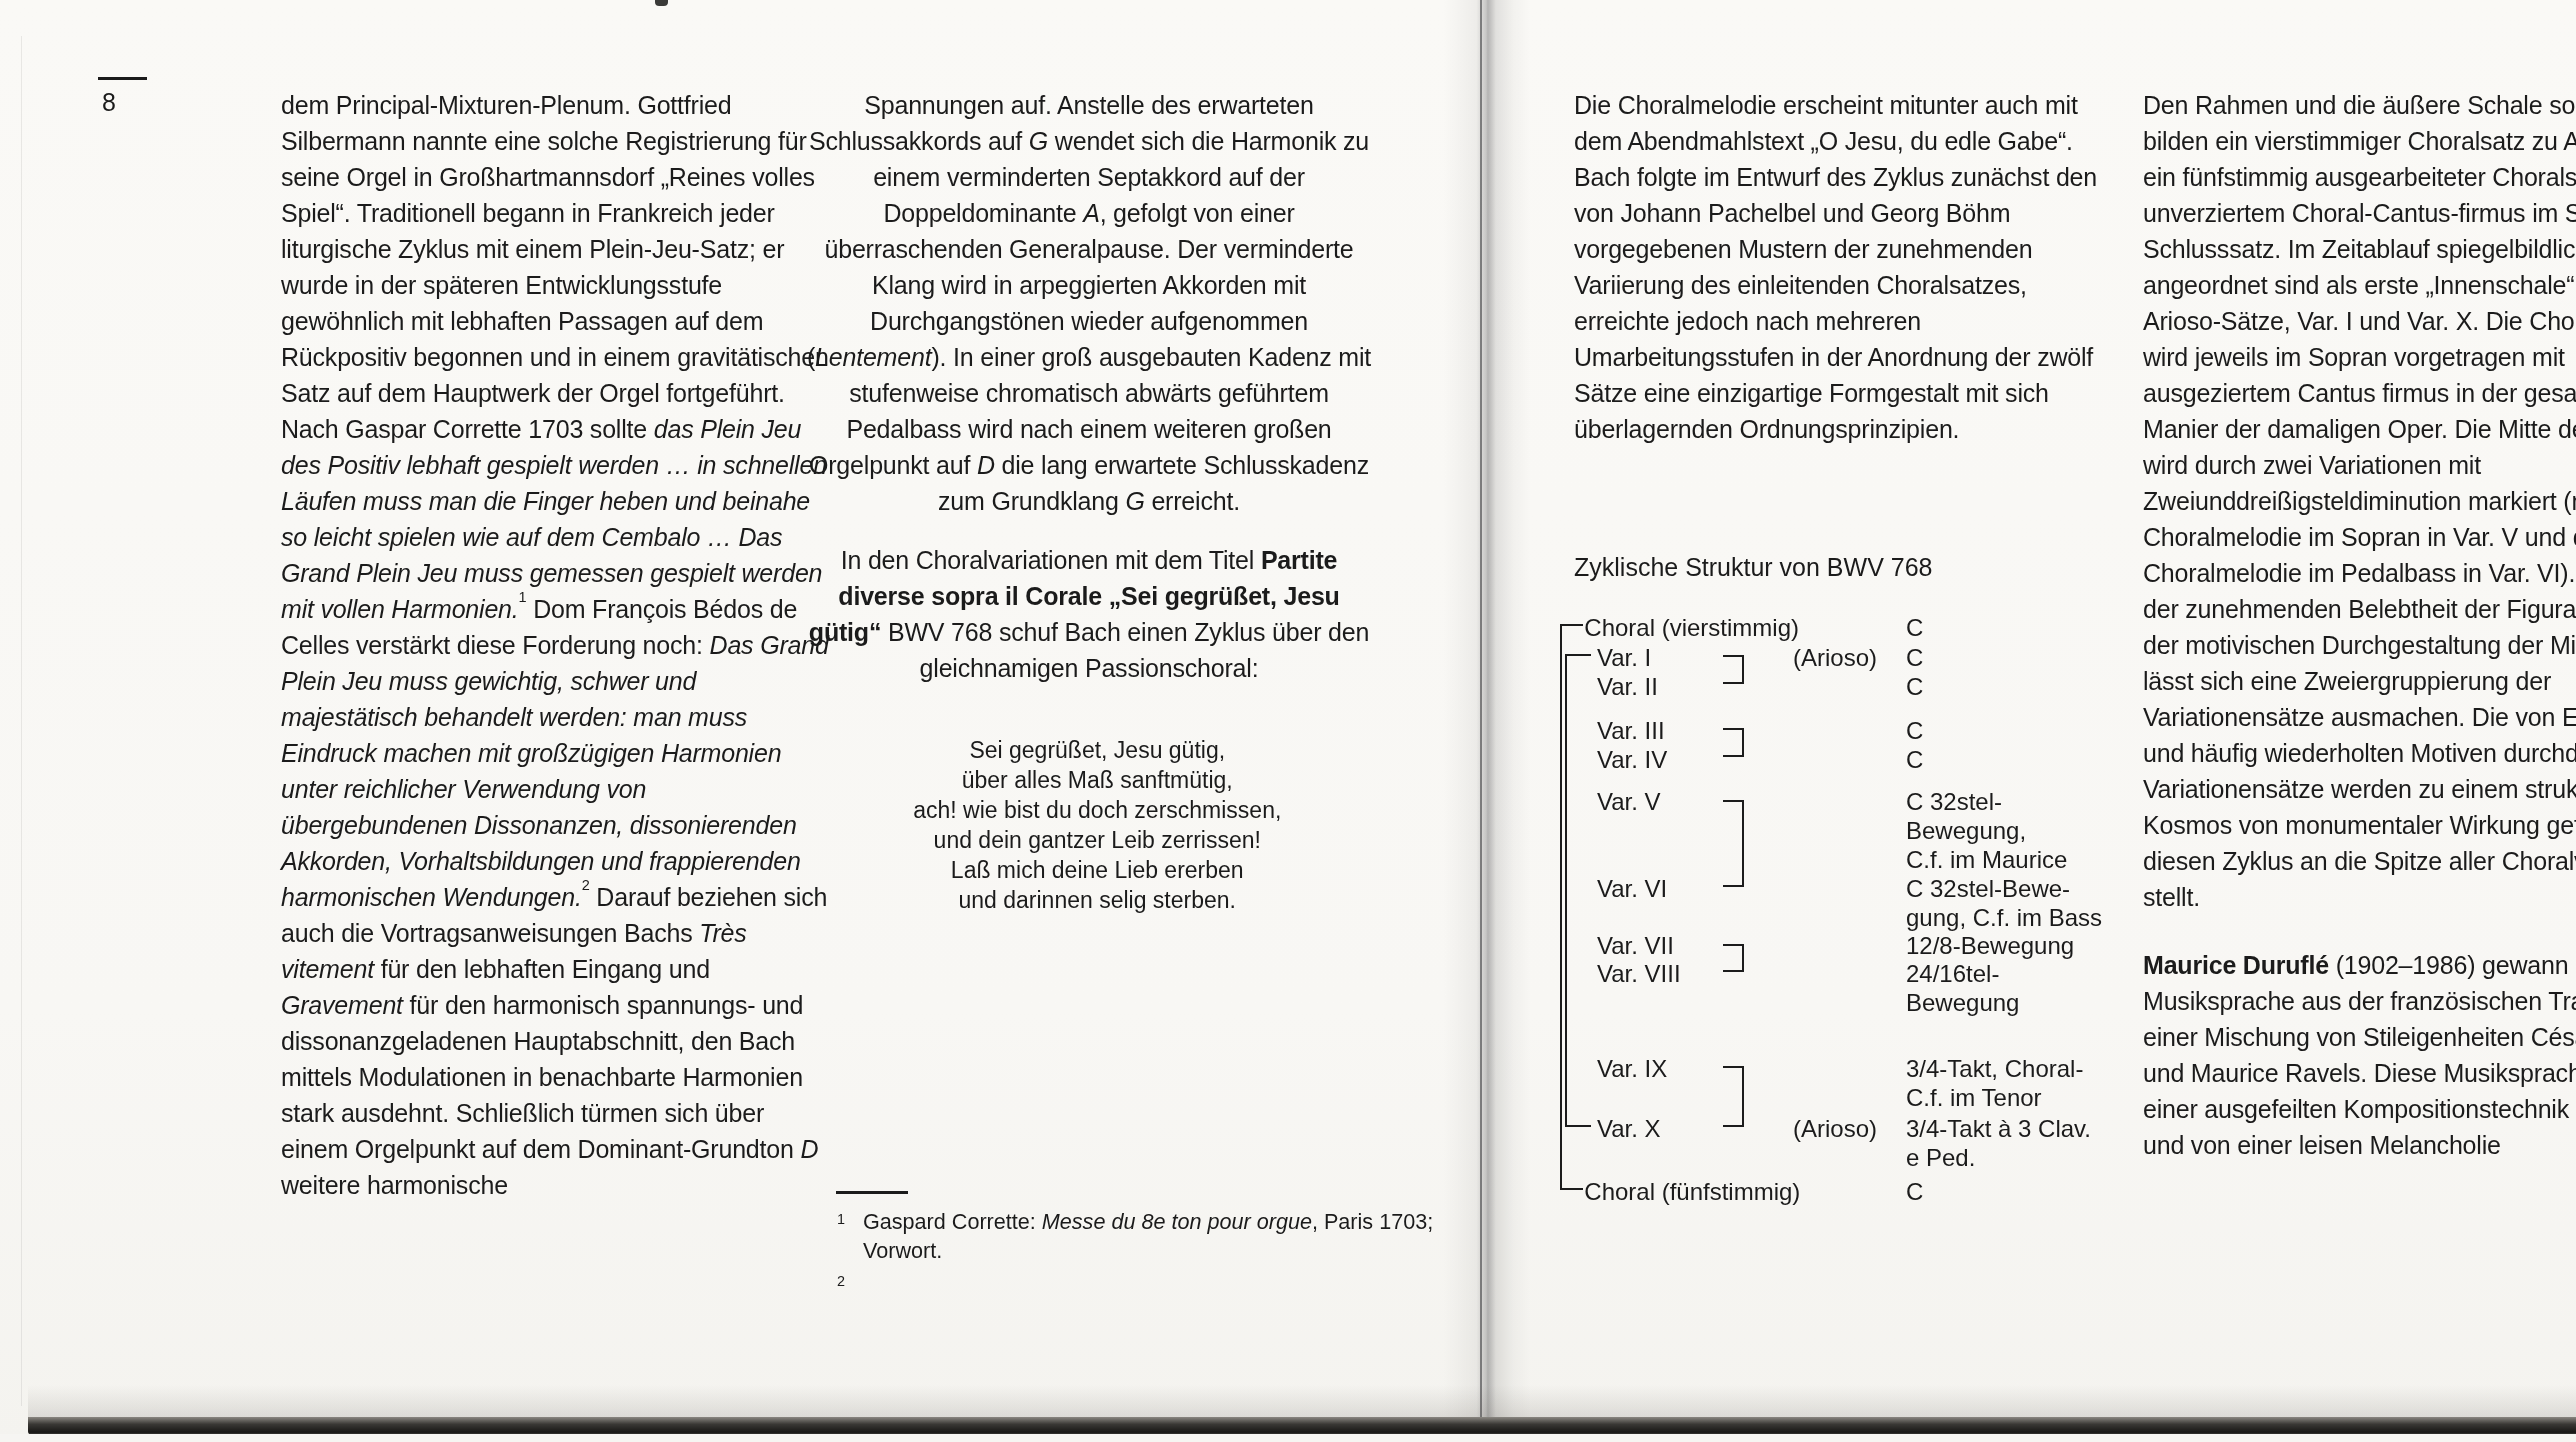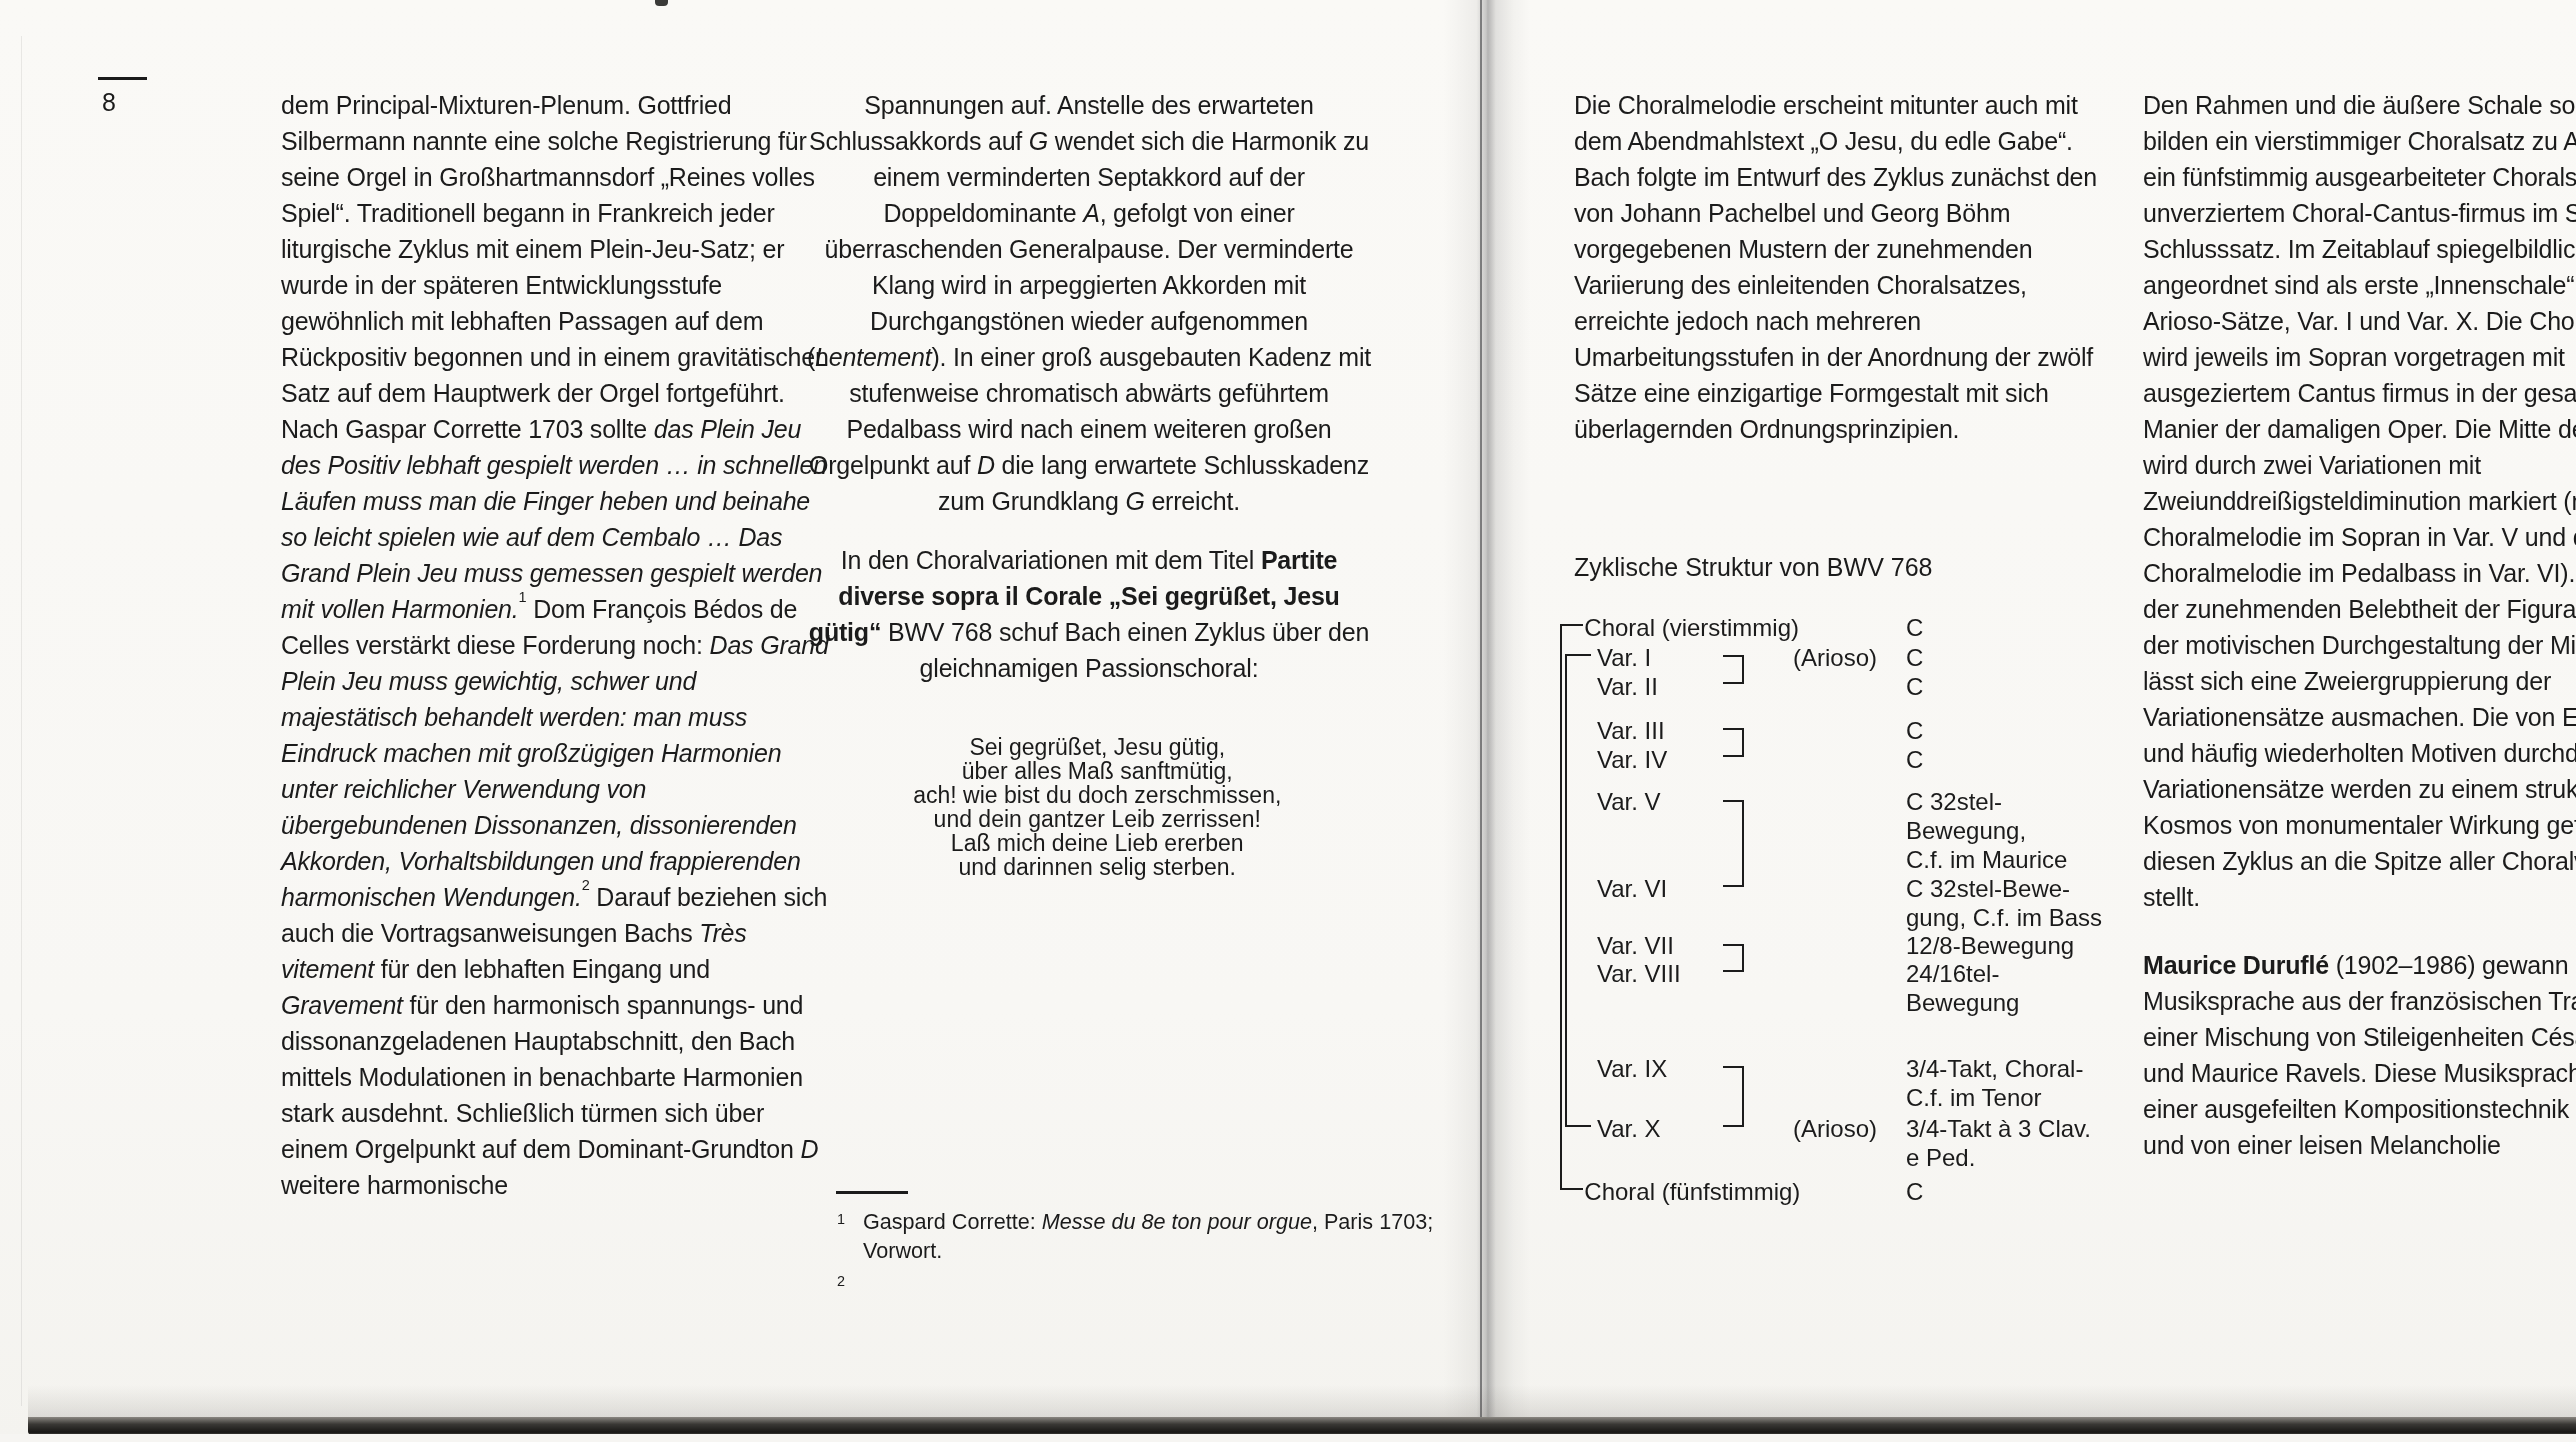--- a/index.html
+++ b/index.html
@@ -34,21 +34,21 @@
   .col1 { left:281px;  width:551px; }
   .col2 { left:802px; width:574px;text-align:center; }
   .col3 { left:1574px; width:554px; }
   .col4 { left:2143px; width:562px; }
   .body-text { font-size:25px; line-height:36px; letter-spacing:-0.2px;
                hyphens:auto; -webkit-hyphens:auto; }
   .gap-mid { margin-top:23px; }
   .gap-big { margin-top:32px; }
   sup { font-size:58%; line-height:0; position:relative; top:-0.45em; }
 
-  .verse { font-size:23px; line-height:24px; margin-top:49px; margin-left:16.5px; white-space:pre-line; }
+  .verse { font-size:23px; line-height:30px; margin-top:49px; margin-left:16.5px; white-space:pre-line; }
 
   
   .footnotes { position:absolute; left:836px; top:1191px; width:598px; }
   .fn-rule { width:72px; height:2.6px; background:#1b1b1b; margin-bottom:13.4px; }
   .fn { position:relative; padding-left:27px; font-size:21.6px; line-height:29px; margin-top:4.1px;
         hyphens:auto; -webkit-hyphens:auto; }
   .fn-marker { position:absolute; left:1px; top:-2.1px; font-size:14.4px; }
 
   
   .diagram-heading { position:absolute; left:1574px; top:521px; font-size:25px;margin-top:32px; }

